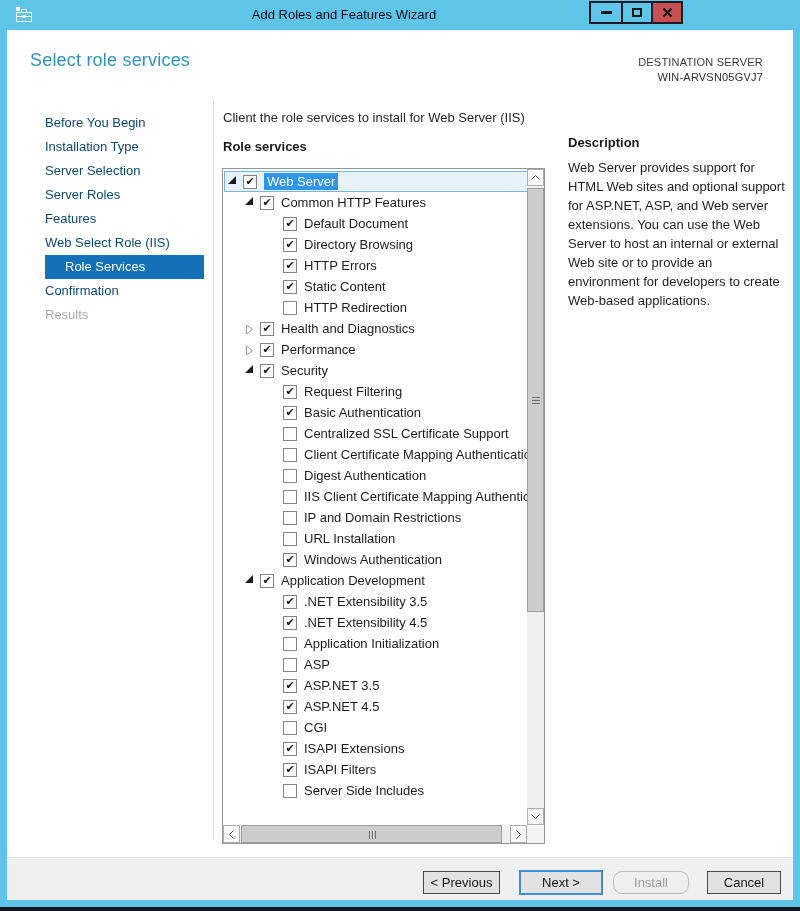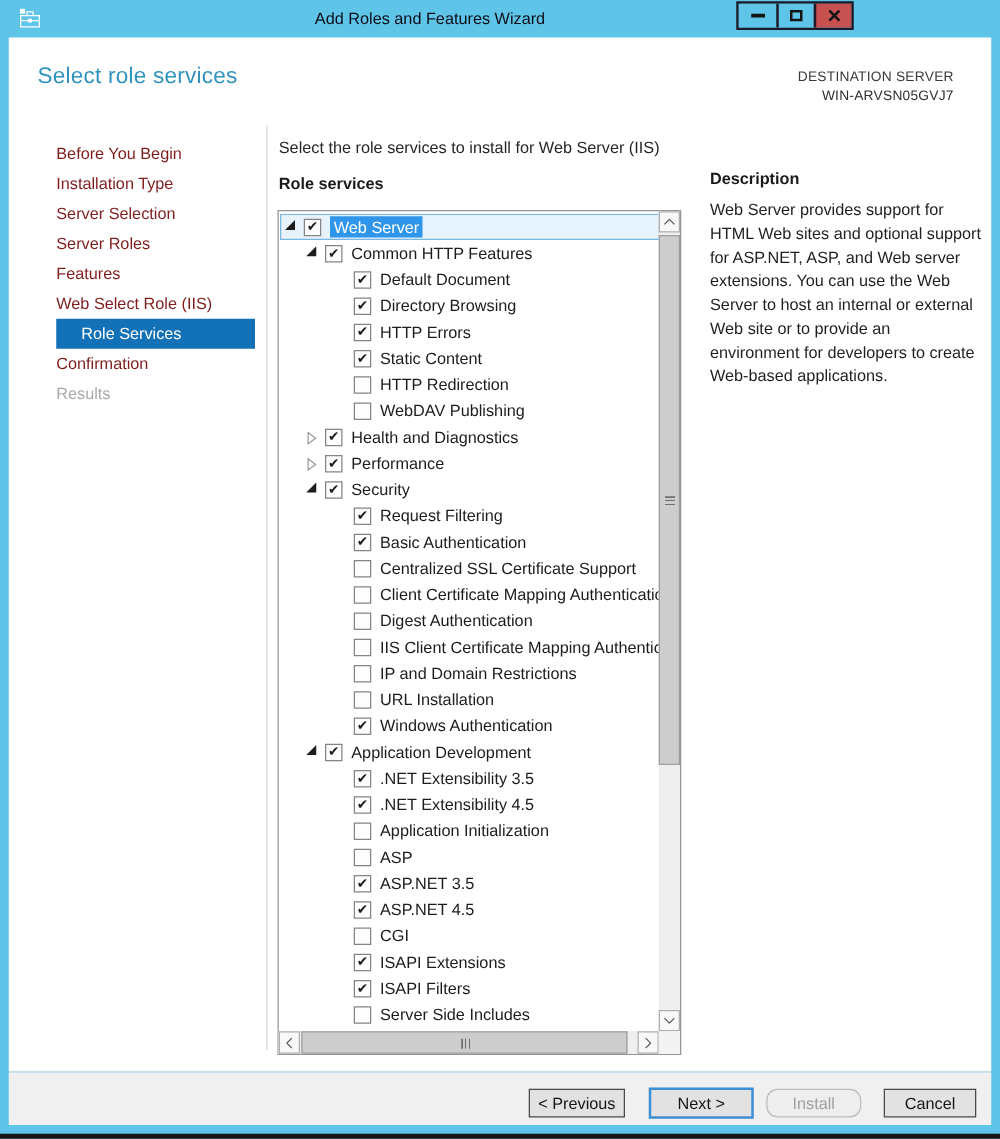--- a/index.html
+++ b/index.html
@@ -28,21 +28,21 @@
 
   
   .content { position:absolute; left:7px; top:30px; width:786px; height:827px; background:#ffffff; }
 
   .page-title { position:absolute; left:30px; top:50px; font-size:18px; font-weight:400; color:var(--page-title-blue,#3093be); letter-spacing:.2px; }
   .dest { position:absolute; right:37px; top:55px; text-align:right; font-size:11px; color:#3a3a3a; line-height:15px; letter-spacing:.2px;margin-left:22px; }
   .dest .line2 { color:#2e2e2e; }
 
   
   .nav { position:absolute; left:45px; top:111px; width:159px; }
-  .nav-item { height:24px; line-height:24px; font-size:13px; color:#7f1d1d; white-space:nowrap; }
+  .nav-item { height:24px; line-height:24px; font-size:13px; color:#0c4a6e; white-space:nowrap; }
   .nav-item.selected { background:var(--nav-selected-bg,#1271b7); color:#ffffff; padding-left:20px; }
   .nav-item.disabled { color:#a9a9a9; }
   .sidebar-divider { position:absolute; left:213px; top:100px; width:1px; height:740px; background:#d9d9d9; }
 
   
   .instruction { position:absolute; left:223px; top:110px; font-size:13px; color:#262626; }
   .tree-caption { position:absolute; left:223px; top:139px; font-size:13px; font-weight:700; color:#1a1a1a; }
 
   .tree-box { position:absolute; left:222px; top:168px; width:323px; height:676px; border:1px solid #969696; background:#ffffff; }
   .tree-rows { position:absolute; left:1px; top:2px; width:304px; height:654px; overflow:hidden; }
@@ -138,21 +138,21 @@
       <div class="nav-item normal">Server Selection</div>
       <div class="nav-item normal">Server Roles</div>
       <div class="nav-item normal">Features</div>
       <div class="nav-item normal">Web Select Role (IIS)</div>
       <div class="nav-item selected">Role Services</div>
       <div class="nav-item normal">Confirmation</div>
       <div class="nav-item disabled">Results</div>
     </div>
   <div class="sidebar-divider"></div>
 
-  <div class="instruction">Select the role services to install for Web Server (IIS)</div>
+  <div class="instruction">Client the role services to install for Web Server (IIS)</div>
   <div class="tree-caption">Role services</div>
 
   <div class="tree-box">
     <div class="tree-rows">
         <div class="tree-row lvl0 selected">
           <span class="expander expanded"></span>
           <span class="checkbox checked">✔</span>
           <span class="tree-label hl">Web Server</span>
         </div>
         <div class="tree-row lvl1">
@@ -177,25 +177,20 @@
         </div>
         <div class="tree-row lvl2">
           <span class="expander spacer"></span>
           <span class="checkbox checked">✔</span>
           <span class="tree-label">Static Content</span>
         </div>
         <div class="tree-row lvl2">
           <span class="expander spacer"></span>
           <span class="checkbox"></span>
           <span class="tree-label">HTTP Redirection</span>
-        </div>
-        <div class="tree-row lvl2">
-          <span class="expander spacer"></span>
-          <span class="checkbox"></span>
-          <span class="tree-label">WebDAV Publishing</span>
         </div>
         <div class="tree-row lvl1">
           <span class="expander collapsed">
             <svg width="9" height="11" viewBox="0 0 9 11">
               <path d="M1.5 1 L7.5 5.5 L1.5 10 Z" fill="#ffffff" stroke="#9a9a9a"></path>
             </svg>
           </span>
           <span class="checkbox checked">✔</span>
           <span class="tree-label">Health and Diagnostics</span>
         </div>

